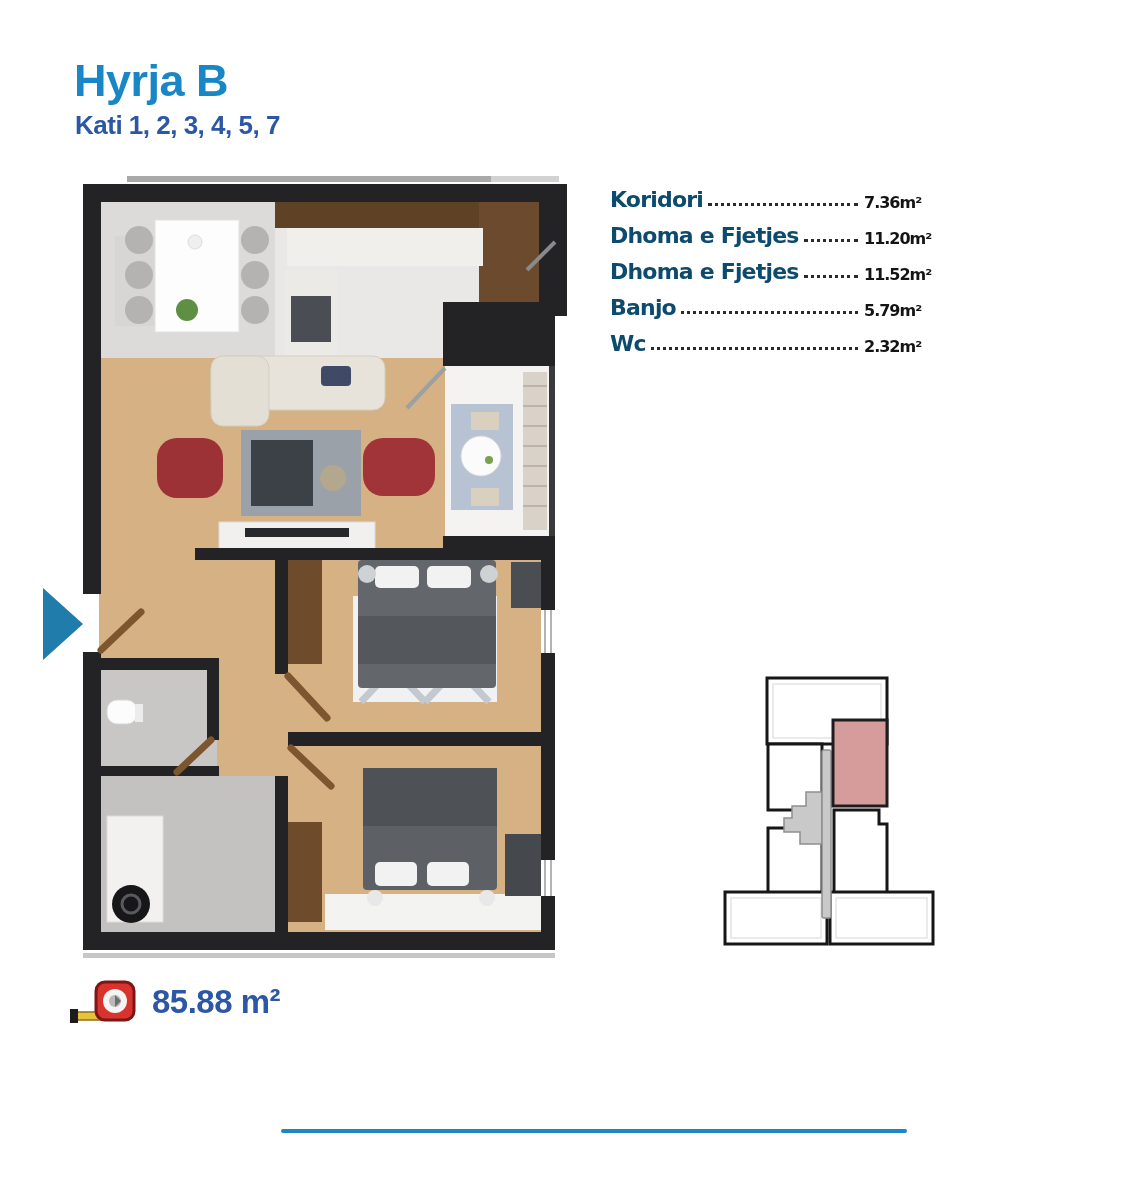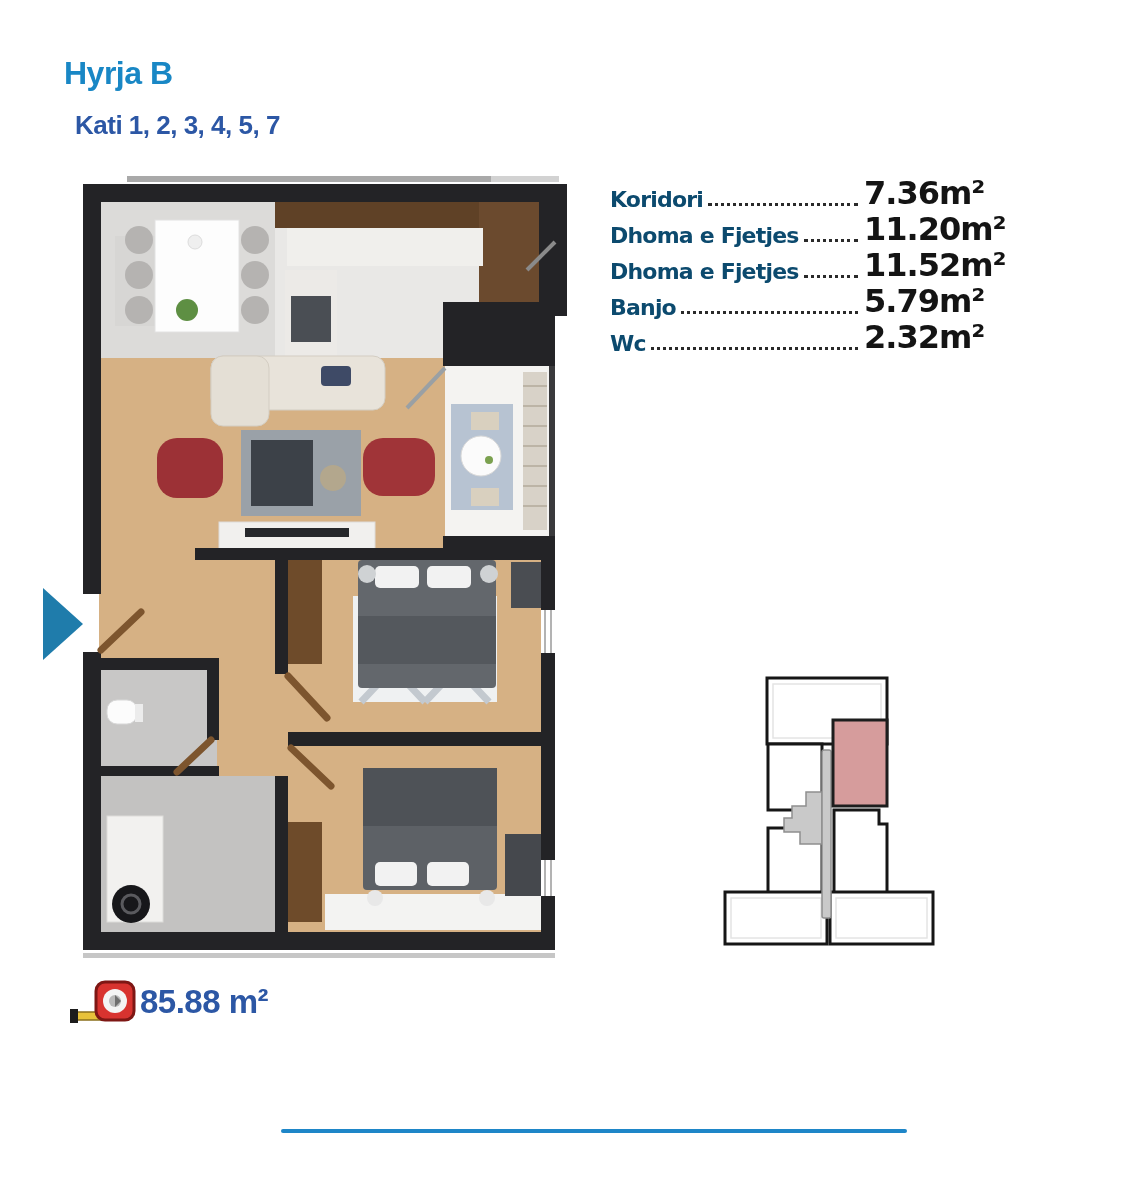--- a/index.html
+++ b/index.html
@@ -1,42 +1,42 @@
 <!DOCTYPE html>
 <html><head>
 <meta charset="utf-8">
 <style>
   html,body{margin:0;padding:0;}
   body{width:1147px;height:1200px;position:relative;background:#ffffff;
        font-family:"Liberation Sans",sans-serif;overflow:hidden;}
 
-  .title{position:absolute;left:64px;top:55px;font-size:32px;font-weight:bold;
+  .title{position:absolute;left:74px;top:55px;font-size:45px;font-weight:bold;
          letter-spacing:-0.5px;color:#1987c5;}
   .subtitle{position:absolute;left:75px;top:110px;font-size:26px;font-weight:bold;
          letter-spacing:-0.5px;color:#2c57a5;}
 
   .floorplan{position:absolute;left:75px;top:176px;width:492px;height:786px;}
 
   .entrance-arrow{position:absolute;left:43px;top:588px;width:0;height:0;
          border-top:36px solid transparent;border-bottom:36px solid transparent;
          border-left:40px solid #1f7cab;}
 
   .room-list{position:absolute;left:610px;top:176px;width:352px;}
   .room-row{display:flex;align-items:flex-end;height:36px;}
   .room-label{font-family:"DejaVu Sans",sans-serif;font-weight:bold;font-size:22px;
          color:#0c4a6e;letter-spacing:-0.8px;white-space:nowrap;}
   .dots{flex:1;border-bottom:3px dotted #2a2a2a;margin:0 6px 6px 5px;min-width:12px;}
   .room-area{width:98px;font-family:"DejaVu Sans",sans-serif;font-weight:bold;
-         font-size:32px;color:#141414;letter-spacing:-1px;}
+         font-size:16px;color:#141414;letter-spacing:-1px;}
 
   .mini-map{position:absolute;left:722px;top:674px;width:214px;height:274px;}
 
   .total{position:absolute;left:70px;top:976px;display:flex;align-items:center;}
   .tape-icon{width:70px;height:52px;}
-  .total-value{font-size:33px;font-weight:bold;color:#2c57a5;
+  .total-value{margin-left:12px;font-size:33px;font-weight:bold;color:#2c57a5;
          letter-spacing:-0.5px;}
 
   .divider{position:absolute;left:281px;top:1129px;width:626px;height:4px;
          background:#1e86c8;border-radius:2px;}
 </style>
 </head>
 <body>
 
 <div class="title">Hyrja B</div>
 <div class="subtitle">Kati 1, 2, 3, 4, 5, 7</div>

